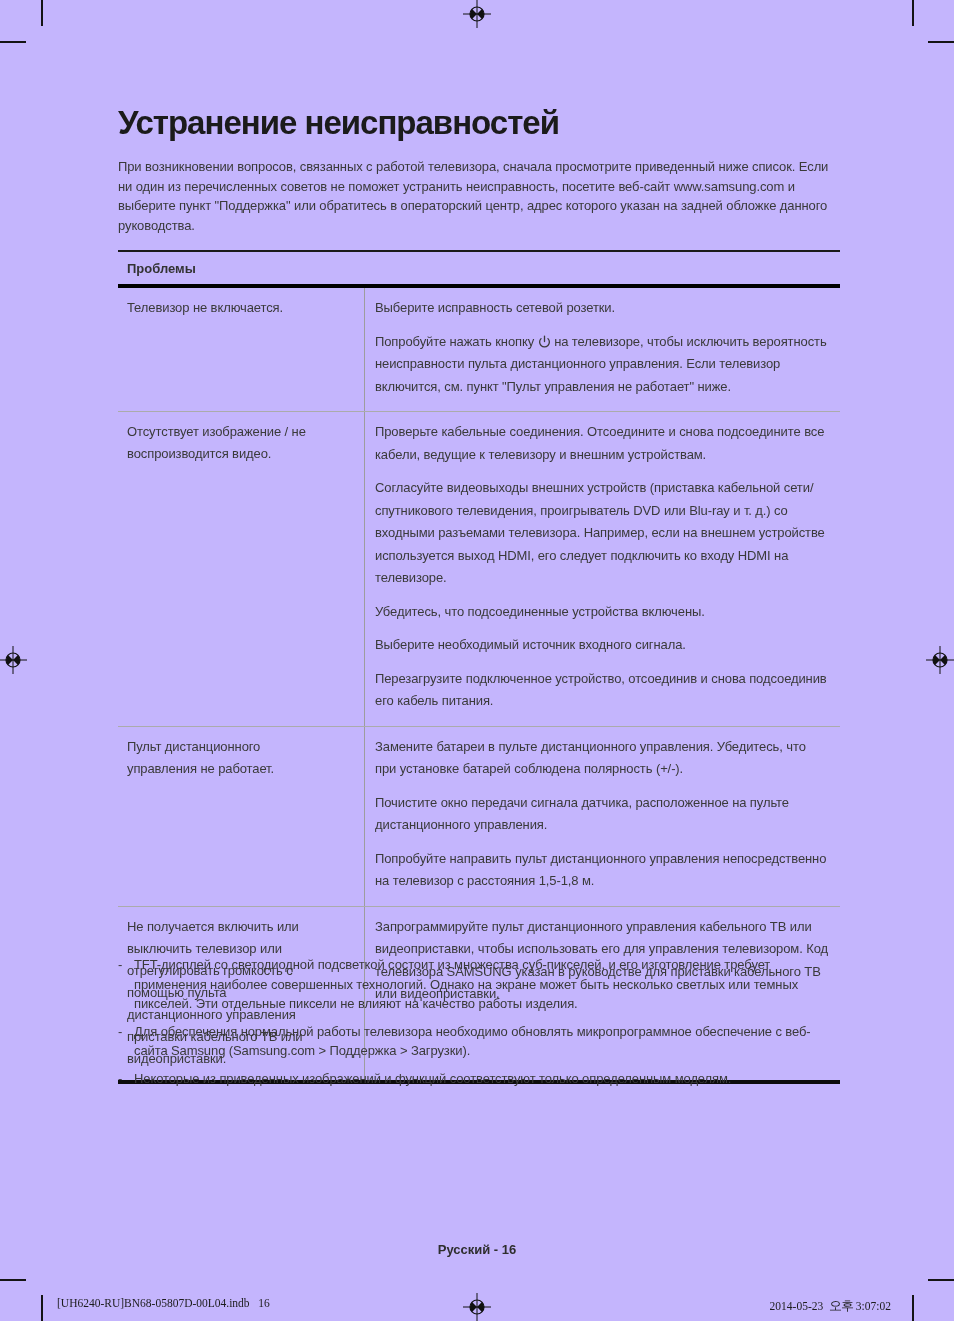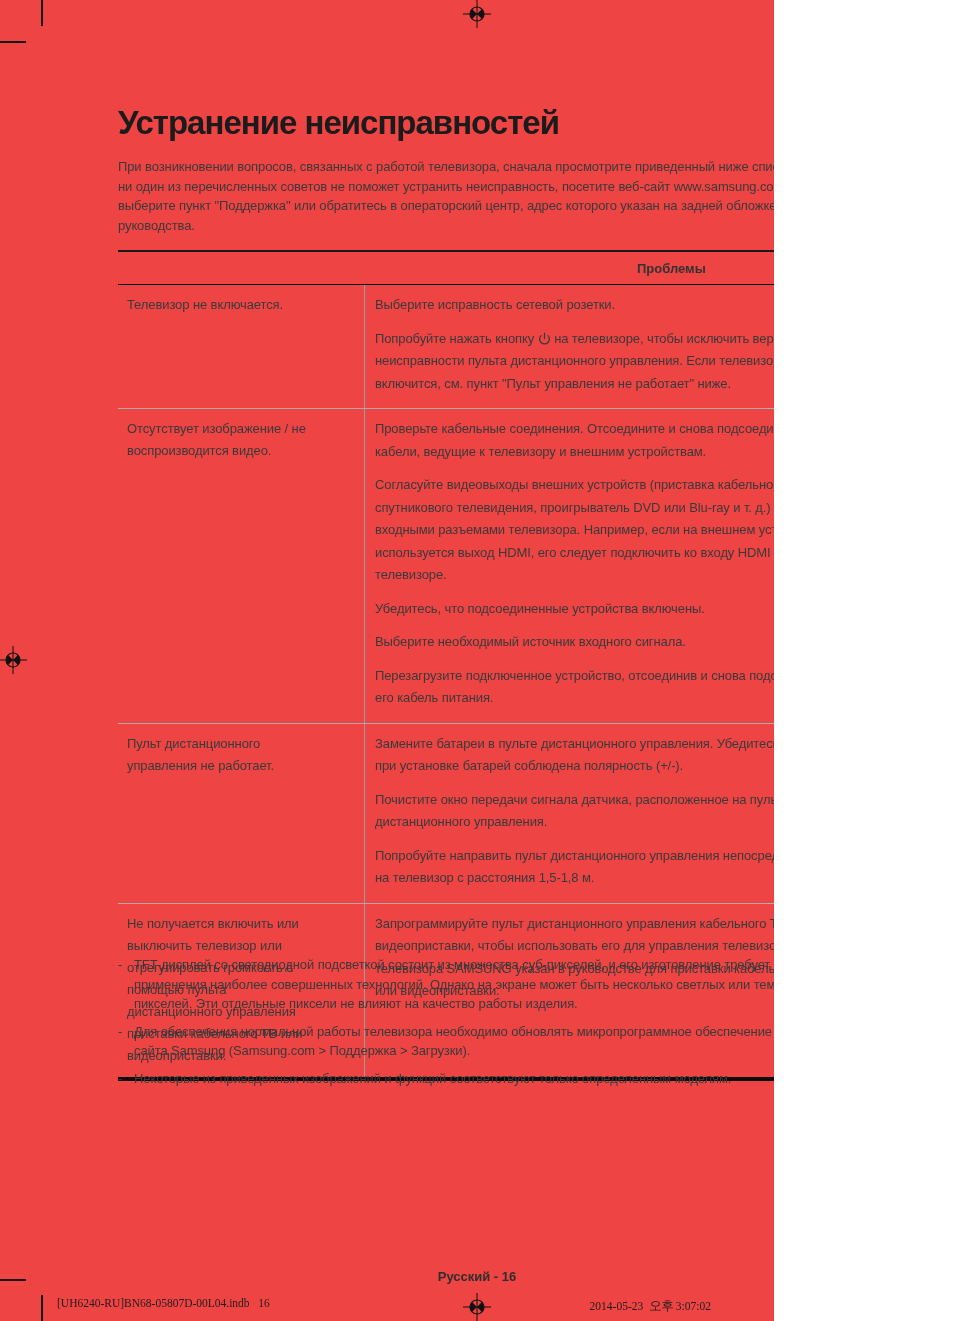--- a/index.html
+++ b/index.html
@@ -1,46 +1,46 @@
 <!DOCTYPE html>
 <html><head>
 <meta charset="utf-8">
 <style>
   html,body{margin:0;padding:0;background:#fff;}
-  .page{position:relative;width:774px;height:1321px;background:#ef4444;overflow:hidden;
+  .page{position:relative;width:954px;height:1321px;background:#c4b5fd;overflow:hidden;
         font-family:"Liberation Sans",sans-serif;color:#3a3a3a;text-decoration:underline;}
   
   .crop{position:absolute;background:#141414;}
   .regmark{position:absolute;}
   
   .content{position:absolute;left:118px;top:0;width:722px;}
   h1.title{position:absolute;left:0;top:104px;margin:0;font-size:33px;line-height:38px;
            font-weight:700;letter-spacing:-1px;color:#1b1b1b;white-space:nowrap;}
   .intro{position:absolute;left:0;top:157px;width:722px;margin:0;font-size:13px;
          line-height:19.5px;letter-spacing:-0.1px;}
   
   .ts-table{position:absolute;left:0;top:250px;width:722px;
             border-top:2px solid #1a1a1a;border-bottom:4px solid #0c0c0c;}
-  .t-header{display:flex;border-bottom:1px solid #000000;justify-content:flex-end;}
+  .t-header{display:flex;border-bottom:4px solid #000000;}
   .t-header .hc{font-weight:700;font-size:13px;line-height:15px;color:#333;}
   .t-row{display:flex;gap:34px;}
   .t-row + .t-row{border-top:1px solid #ababab;}
   .t-col1{flex:0 0 212px;width:212px;box-sizing:border-box;padding:9px 8px 10px 9px;}
   .t-col2{flex:1;box-sizing:border-box;border-left:1px solid #9d9d9d;padding:9px 10px 2px 10px;}
   .cellp{margin:0 0 11px;font-size:13px;line-height:22.5px;letter-spacing:-0.1px;}
   .t-col1 .cellp{line-height:22px;margin:0;}
   .t-header .t-col1,.t-header .t-col2{padding-top:9px;padding-bottom:8px;}
   .pwr-ic{display:inline-block;vertical-align:-2px;}
   
   .notes{position:absolute;left:0;top:955px;width:722px;}
   .note{display:flex;margin:0 0 8px;}
   .note .dash{flex:0 0 16px;font-size:13px;line-height:19.5px;}
   .note .ntext{flex:1;font-size:13px;line-height:19.5px;letter-spacing:-0.1px;}
   
-  .page-footer{position:absolute;left:0;top:1269px;width:954px;text-align:center;
+  .page-footer{position:absolute;left:0;top:1242px;width:954px;text-align:center;
                font-size:13px;font-weight:700;color:#2e2e2e;}
   .print-left{position:absolute;left:57px;top:1297px;font-family:"Liberation Serif",serif;
               font-size:11.5px;color:#1d1d1d;white-space:pre;}
   .print-right{position:absolute;right:63px;top:1297px;font-family:"Liberation Serif",serif;
                font-size:11.5px;color:#1d1d1d;white-space:pre;}
   .print-right .cjk{font-size:13px;letter-spacing:-1px;}
 </style>
 </head>
 <body>
 

